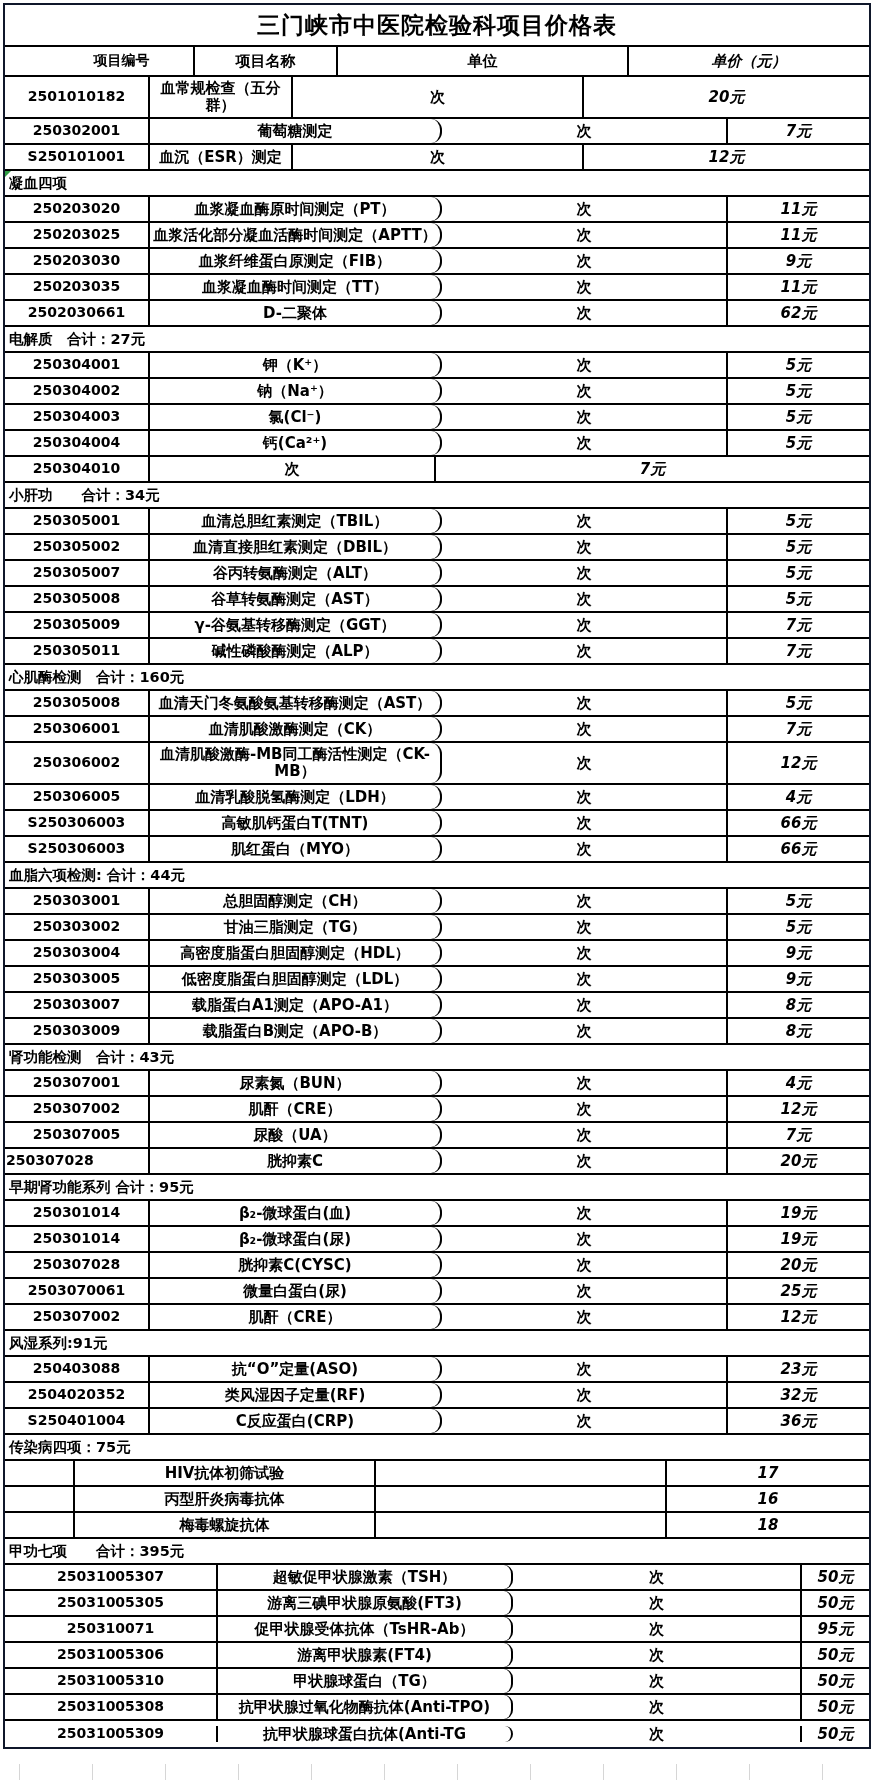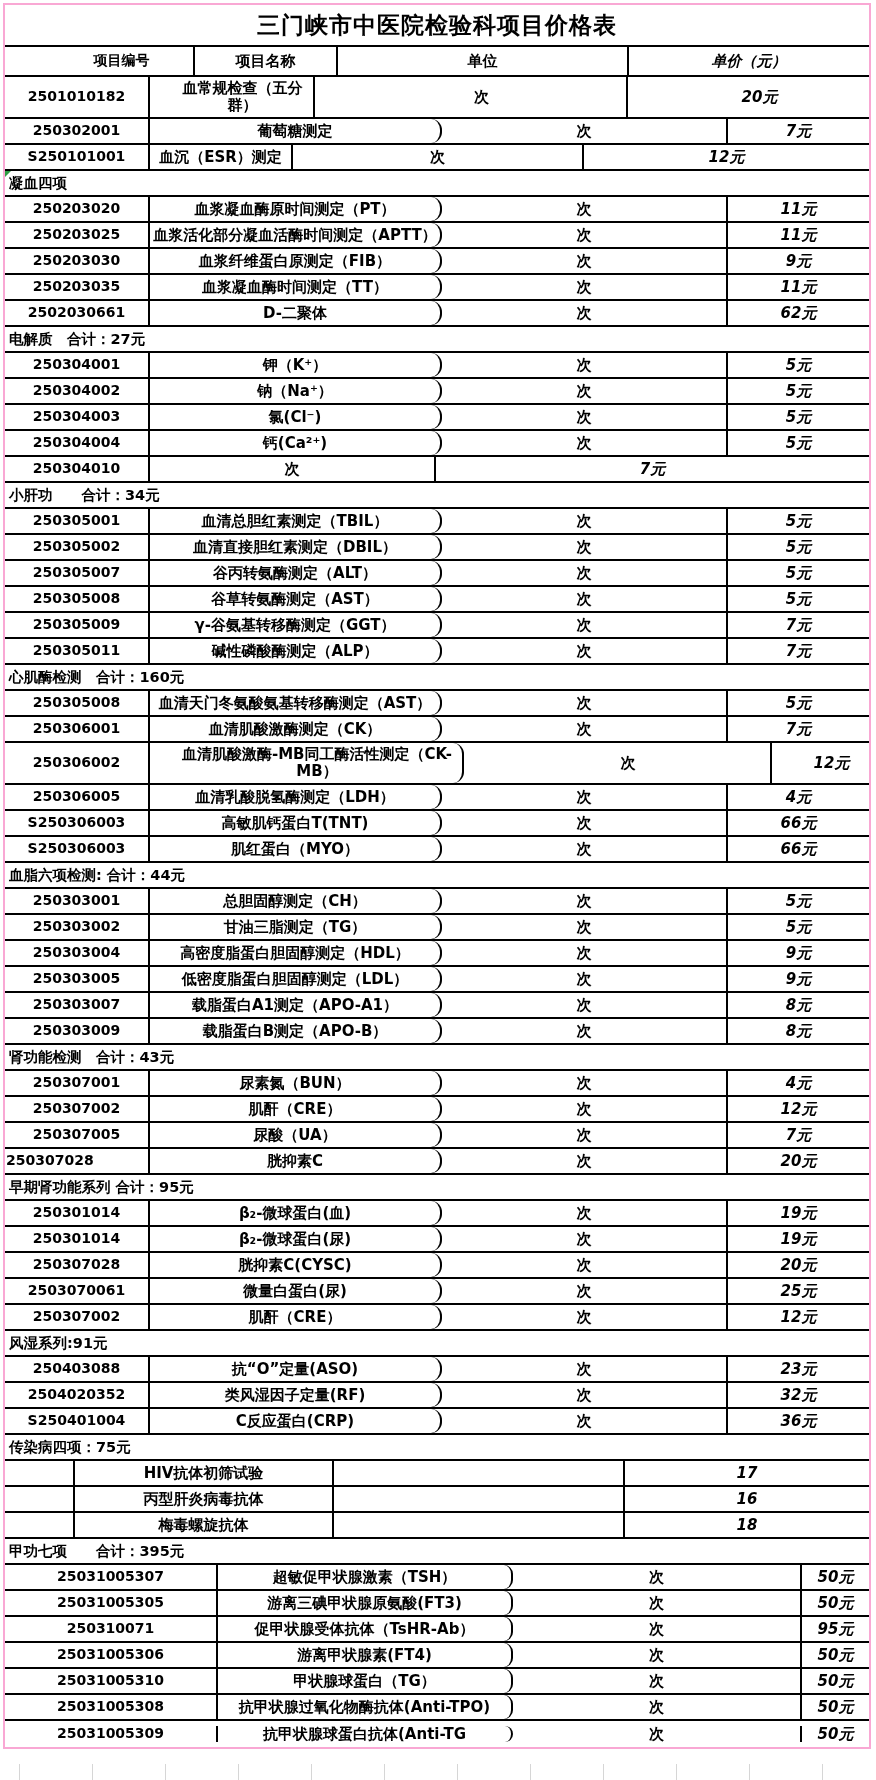--- a/index.html
+++ b/index.html
@@ -10,33 +10,33 @@
     font-family: "DejaVu Sans", sans-serif;
     font-weight: bold;
     color: #000;
     overflow: hidden;
   }
   .sheet { position: absolute; inset: 0; background: #fff; }
   .price-table {
     position: absolute;
     left: 3px; top: 3px;
     width: 868px;
-    border: 2px solid #f9a8d4;
+    border: 2px solid #0f172a;
     background: #fff;
   }
   .row {
     display: flex;
     align-items: stretch;
     height: 26px;
     border-bottom: 2px solid #000;
     position: relative;
     background: #fff;
   }
   .row:last-child { border-bottom: none; align-items: center; }
-  .row.tall { height: 42px; gap: 22px; }
+  .row.tall { height: 42px; }
   .row.title-row { height: 42px; }
   .row.header-row { height: 30px; padding-left: 45px; }
   .cell {
     display: flex;
     align-items: center;
     justify-content: center;
     text-align: center;
     border-right: 2px solid #000;
     font-size: 15px;
     line-height: 1.12;
@@ -55,21 +55,21 @@
     letter-spacing: 1px;
   }
   
   .layout-a .c1 { width: 145px; }
   .layout-a .c2 { width: 143px; }
   .layout-a .c3 { width: 291px; }
   .layout-b .c1 { width: 145px; }
   .layout-b .c2 { width: 292px; border-radius: 11px; }
   .layout-b .c3 { width: 286px; }
   .layout-c .c1 { width: 70px; }
-  .layout-c .c2 { width: 259px; }
+  .layout-c .c2 { width: 301px; }
   .layout-c .c3 { width: 291px; }
   .layout-d .c1 { width: 213px; }
   .layout-d .c2 { width: 295px; border-radius: 9px; }
   .layout-d .c3 { width: 289px; }
   .cell.left { justify-content: flex-start; padding-left: 1px; }
   .section-label {
     flex: 1;
     justify-content: flex-start;
     text-align: left;
     padding-left: 4px;

